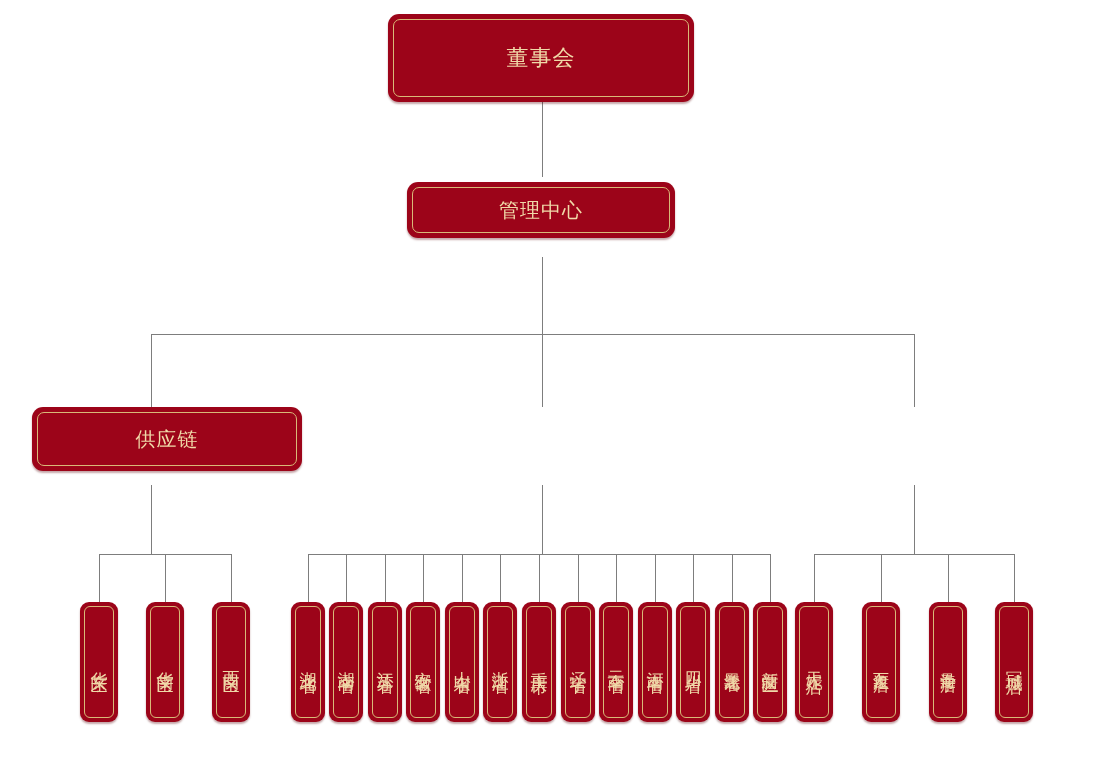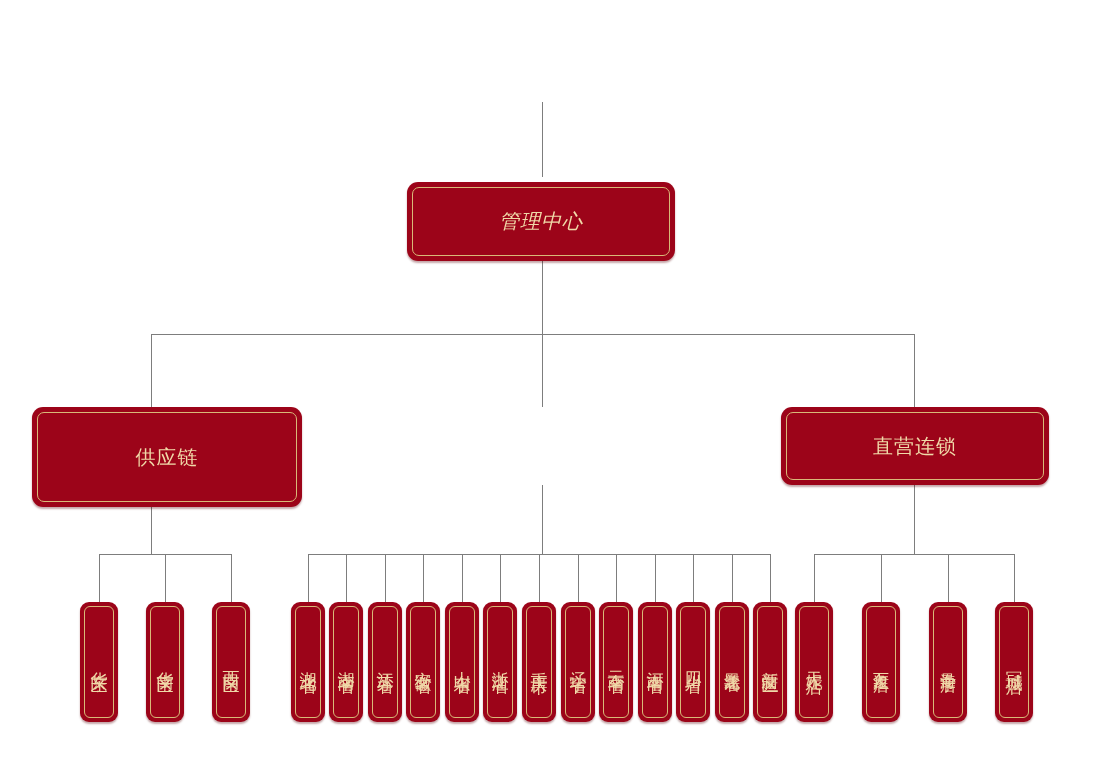--- a/index.html
+++ b/index.html
@@ -98,30 +98,30 @@
   <div class="line v" style="left:732px;top:554px;height:48px;"></div>
   <div class="line v" style="left:770px;top:554px;height:48px;"></div>
 
   <div class="line v" style="left:914px;top:485px;height:70px;"></div>
   <div class="line h" style="left:814px;top:554px;width:201px;"></div>
   <div class="line v" style="left:814px;top:554px;height:48px;"></div>
   <div class="line v" style="left:881px;top:554px;height:48px;"></div>
   <div class="line v" style="left:948px;top:554px;height:48px;"></div>
   <div class="line v" style="left:1014px;top:554px;height:48px;"></div>
 
+  <div class="node lvl1" style="left:388px;top:14px;width:306px;height:88px;">
+    <span class="label">董事会</span>
+  </div>
 
-  <div class="node lvl2" style="left:407px;top:182px;width:268px;height:79px;font-style:italic;">
+  <div class="node lvl2" style="left:407px;top:182px;width:268px;height:56px;">
     <span class="label">管理中心</span>
   </div>
 
-  <div class="node lvl3" style="left:32px;top:407px;width:270px;height:100px;">
+  <div class="node lvl3" style="left:32px;top:407px;width:270px;height:64px;">
     <span class="label">供应链</span>
-  </div>
-  <div class="node lvl3" style="left:781px;top:407px;width:268px;height:78px;">
-    <span class="label">直营连锁</span>
   </div>
 
   <div class="node leaf" style="left:80px;top:602px;width:38px;height:120px;">
     <span class="label">华东区</span>
   </div>
   <div class="node leaf" style="left:146px;top:602px;width:38px;height:120px;">
     <span class="label">华南区</span>
   </div>
   <div class="node leaf" style="left:212px;top:602px;width:38px;height:120px;">
     <span class="label">西南区</span>

